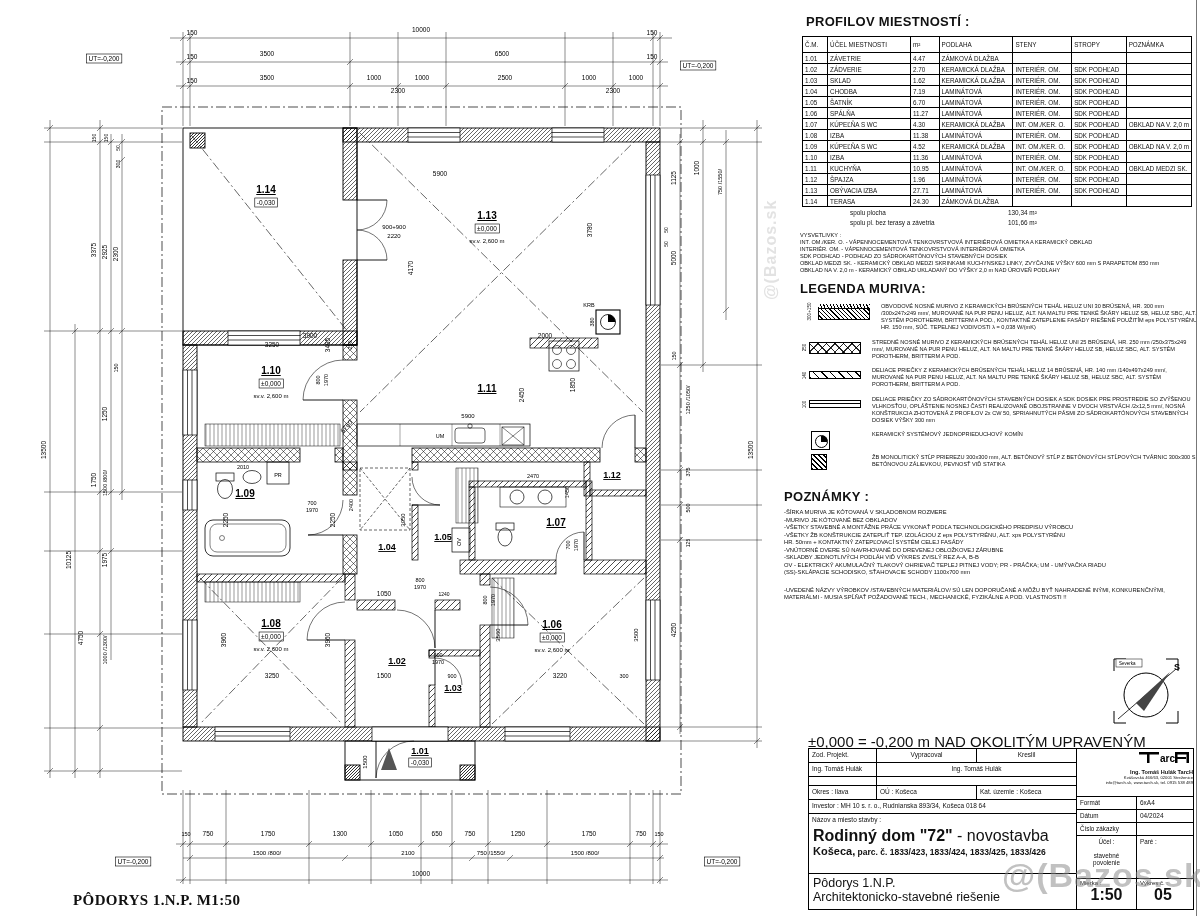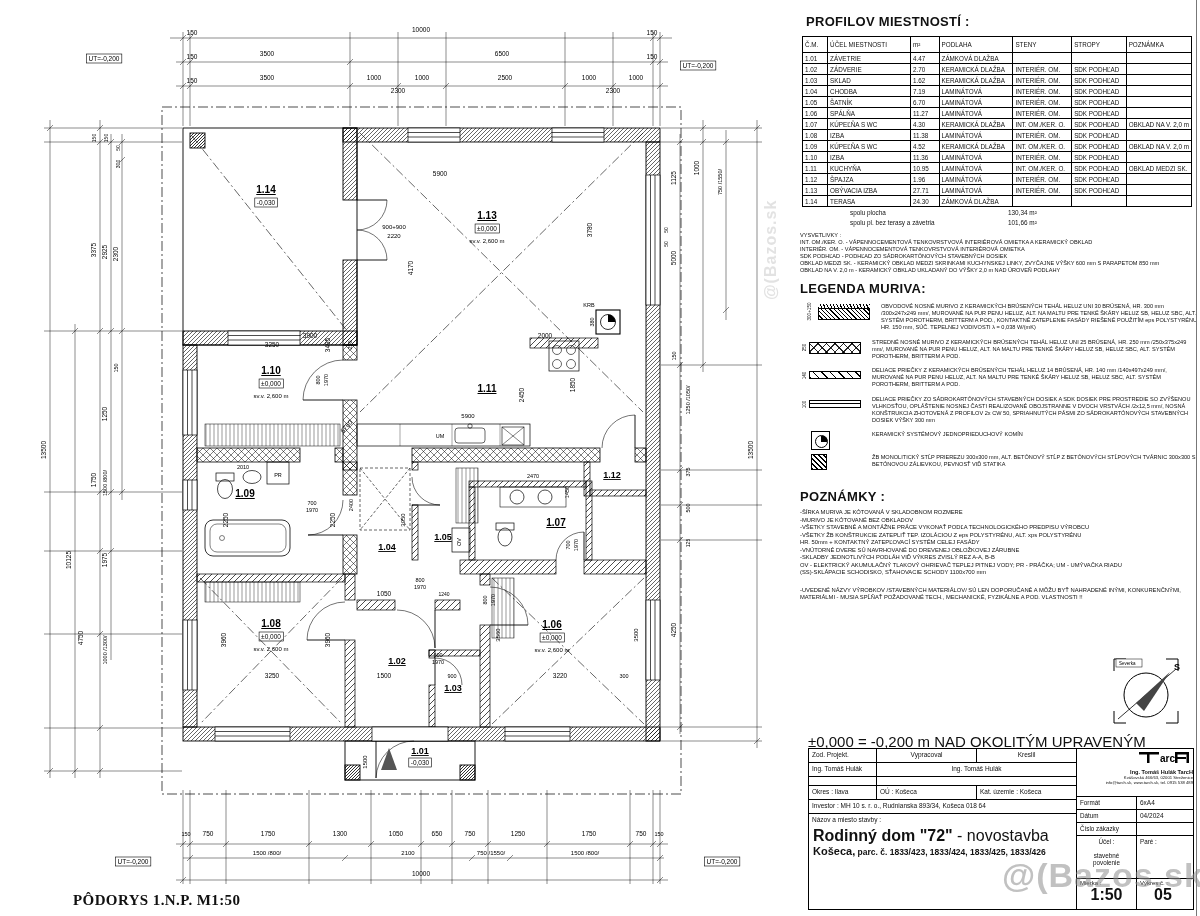--- a/index.html
+++ b/index.html
@@ -637,21 +637,21 @@
       </div>
 
       <div class="mur-item">
         <span class="mur-size"></span>
         <span class="sym column"></span>
         <span class="mur-text">ŽB MONOLITICKÝ STĹP PRIEREZU 300x300 mm, ALT. BETÓNOVÝ STĹP Z BETÓNOVÝCH STĹPOVÝCH TVÁRNIC 300x300 S BETÓNOVOU ZÁLIEVKOU, PEVNOSŤ VIĎ STATIKA</span>
       </div>
     </div>
 </div>
 
-<div class="abs" style="left:800px;top:489px;width:398px">
+<div class="abs" style="left:784px;top:489px;width:398px">
   <div class="hdr" style="margin-bottom:5px">POZNÁMKY :</div>
   <div class="notes">
 
   <div>-ŠÍRKA MURIVA JE KÓTOVANÁ V SKLADOBNOM ROZMERE</div>
       <div>-MURIVO JE KÓTOVANÉ BEZ OBKLADOV</div>
       <div>-VŠETKY STAVEBNÉ A MONTÁŽNE PRÁCE VYKONAŤ PODĽA TECHNOLOGICKÉHO PREDPISU VÝROBCU</div>
       <div>-VŠETKY ŽB KONŠTRUKCIE ZATEPLIŤ TEP. IZOLÁCIOU Z eps POLYSTYRÉNU, ALT. xps POLYSTYRÉNU</div>
       <div> HR. 50mm + KONTAKTNÝ ZATEPĽOVACÍ SYSTÉM CELEJ FASÁDY</div>
       <div>-VNÚTORNÉ DVERE SÚ NAVRHOVANÉ DO DREVENEJ OBLOŽKOVEJ ZÁRUBNE</div>
       <div>-SKLADBY JEDNOTLIVÝCH PODLÁH VIĎ VÝKRES ZVISLÝ REZ A-A, B-B</div>
@@ -697,20 +697,24 @@
     </div>
     <div class="tbr" style="height:14px">
       <div class="tbc" style="flex:1">Investor : MH 10 s. r. o., Rudnianska 893/34, Košeca 018 64</div>
     </div>
     <div class="tbr" style="height:12px;border-bottom:none">
       <div class="tbc" style="flex:1;border-right:none">Názov a miesto stavby :</div>
     </div>
     <div class="nameblk">
       <div class="bigname"><span>Rodinný dom "72"</span><span class="sfx"> - novostavba</span></div>
       <div class="placename"><span>Košeca,</span><span class="sfx"> parc. č. 1833/423, 1833/424, 1833/425, 1833/426</span></div>
+    </div>
+    <div class="drawname">
+      <div>Pôdorys 1.N.P.</div>
+      <div>Architektonicko-stavebné riešenie</div>
     </div>
   </div>
   <div class="tb-right">
     <div class="logo-cell">
       <svg width="60" height="14" viewBox="0 0 60 14">
         <rect x="6" y="1" width="20" height="2.5"></rect>
           <rect x="14" y="1" width="2.5" height="11"></rect>
         <text x="27" y="11" font-size="10" font-weight="bold">arc</text>
         <rect x="42" y="1" width="14" height="2.5"></rect>
           <rect x="42" y="1" width="2.5" height="11"></rect>

